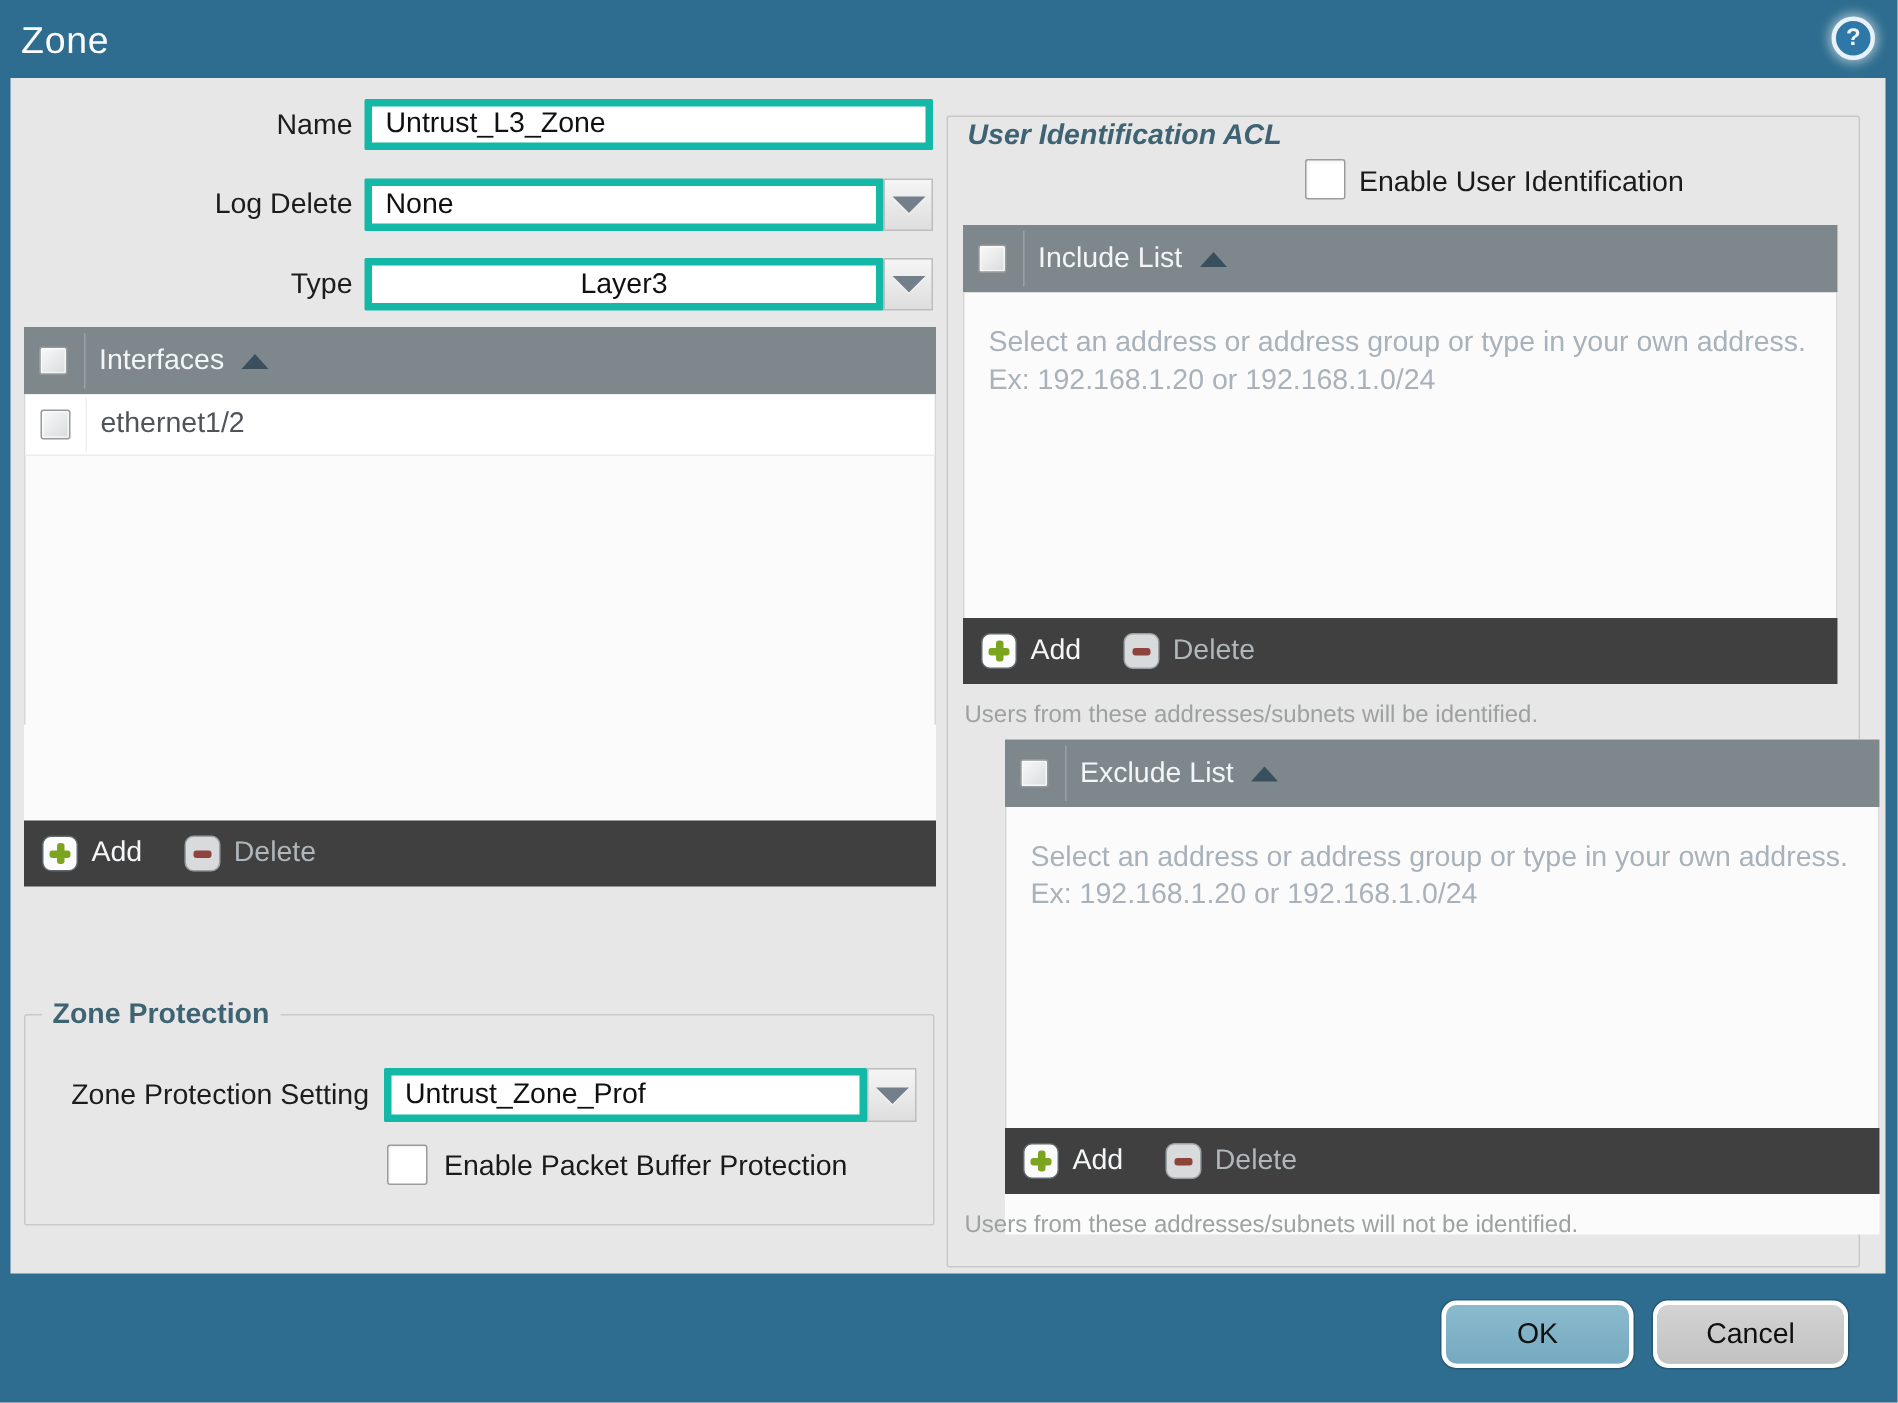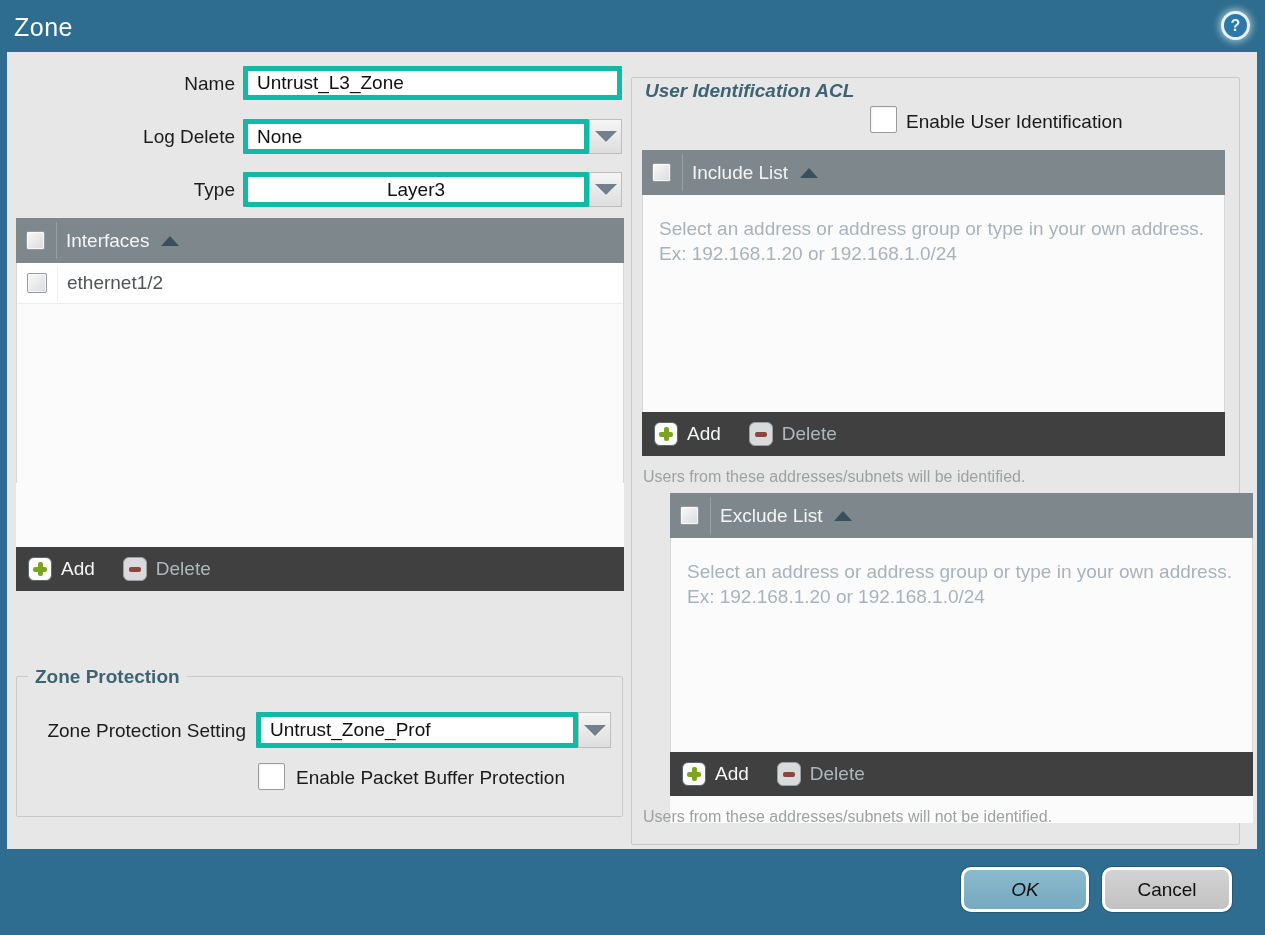--- a/index.html
+++ b/index.html
@@ -66,21 +66,21 @@
             background:#E8E7E7; padding:0 7px; white-space:nowrap; }
 
   .placeholder { font-size:19px; line-height:25px; color:#A9B2BB; }
   .helper { font-size:16px; color:#9EA1A1; }
   .cklabel { font-size:19px; color:#1A1A1A; white-space:nowrap; }
 
   
   .fbtn { border:3px solid #FFFFFF; border-radius:10px; font-size:19px; color:#101010;
           display:flex; align-items:center; justify-content:center; cursor:pointer;
           box-shadow:0 0 0 1px rgba(0,0,0,0.18); }
-  .fbtn-ok { background:linear-gradient(#8BBACD,#76AAC0);font-style:italic; }
+  .fbtn-ok { background:linear-gradient(#8BBACD,#76AAC0); }
   .fbtn-cancel { background:linear-gradient(#D3D3D3,#C2C2C2); }
 </style>
 </head>
 <body>
 
 <div class="abs title">Zone</div>
 <div class="abs help">
     <span>?</span>
   </div>
 

